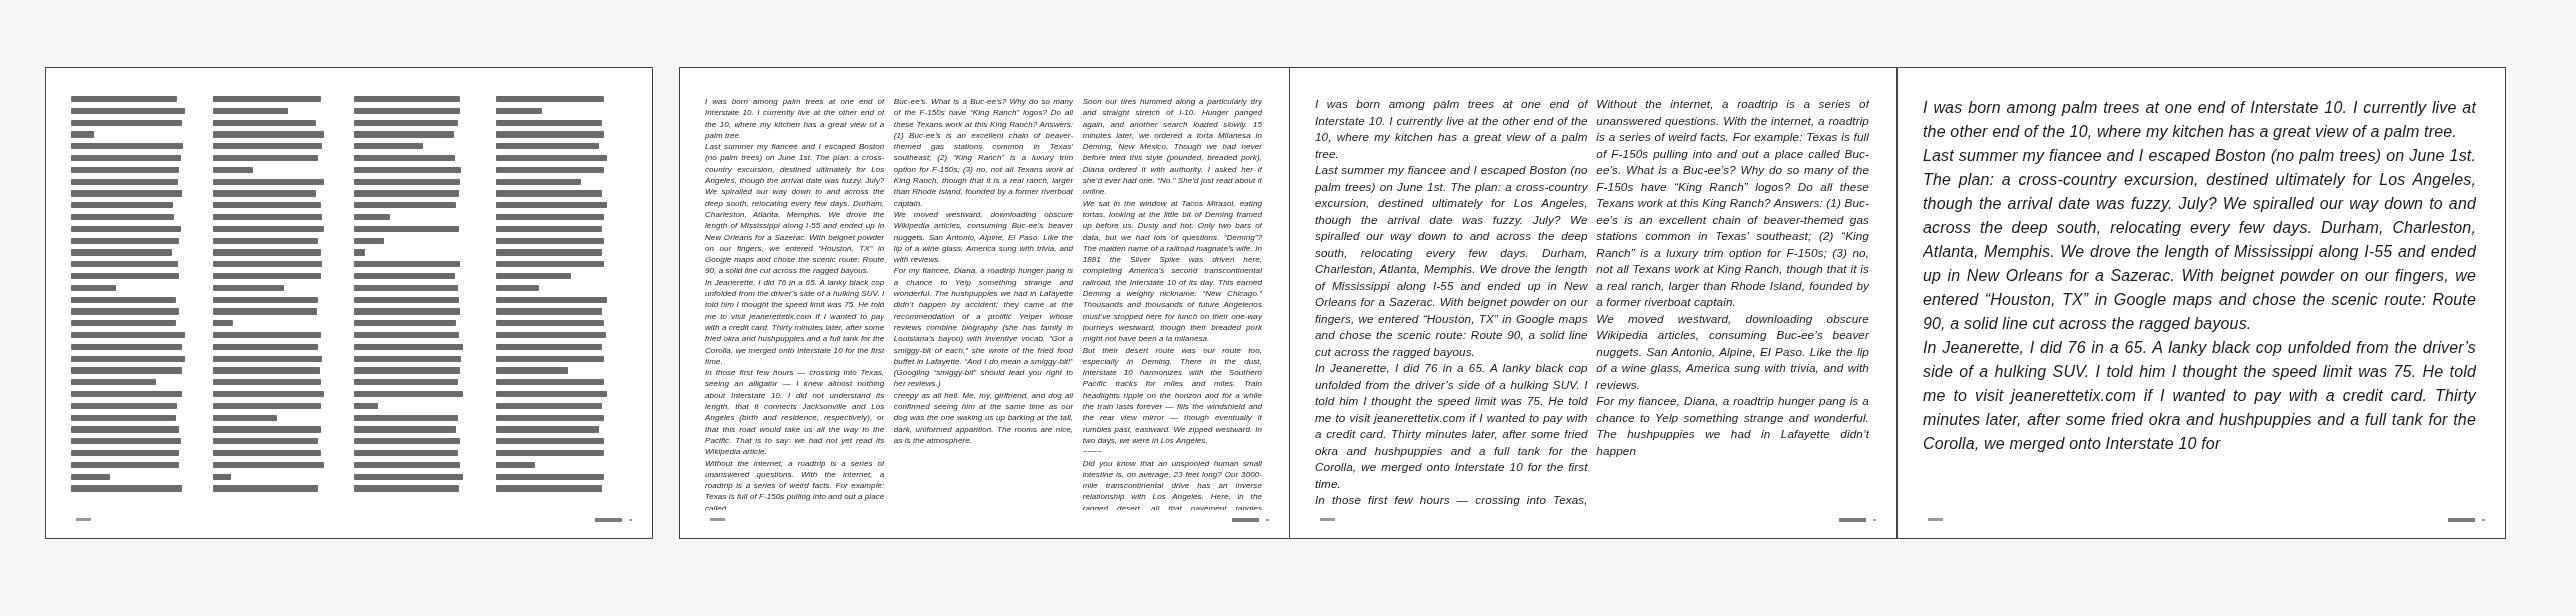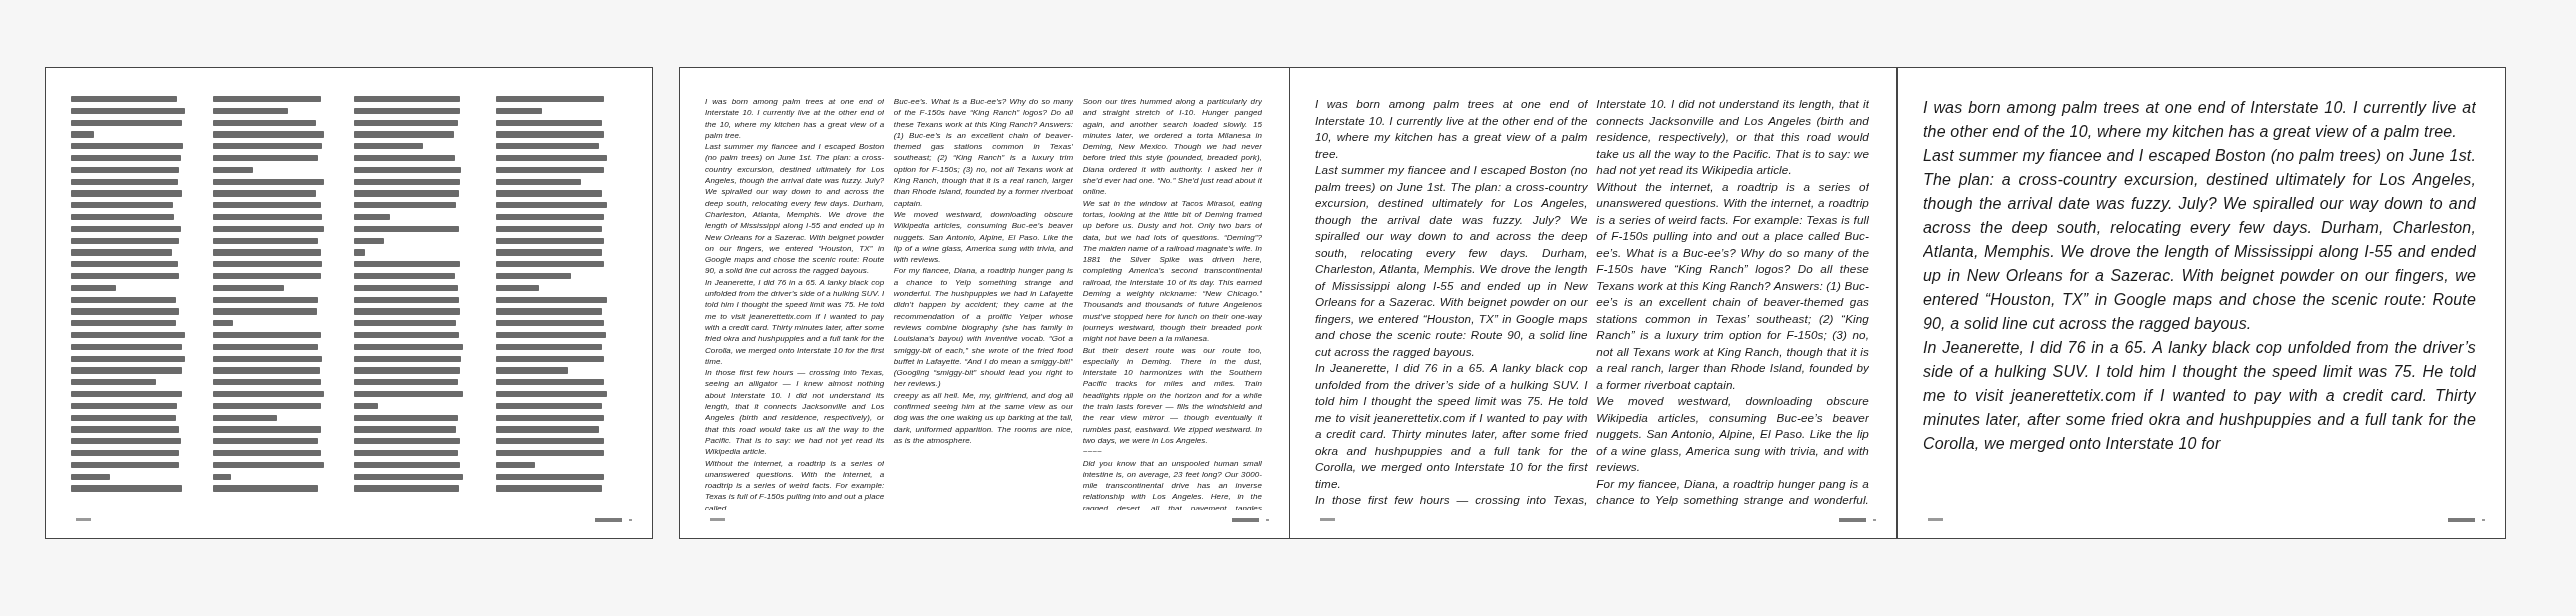--- a/index.html
+++ b/index.html
@@ -217,21 +217,21 @@
           <p>I was born among palm trees at one end of Interstate 10. I currently live at the other end of the 10, where my kitchen has a great view of a palm tree.</p>
           <p>Last summer my fiancee and I escaped Boston (no palm trees) on June 1st. The plan: a cross-country excursion, destined ultimately for Los Angeles, though the arrival date was fuzzy. July? We spiralled our way down to and across the deep south, relocating every few days. Durham, Charleston, Atlanta, Memphis. We drove the length of Mississippi along I-55 and ended up in New Orleans for a Sazerac. With beignet powder on our fingers, we entered “Houston, TX” in Google maps and chose the scenic route: Route 90, a solid line cut across the ragged bayous.</p>
           <p>In Jeanerette, I did 76 in a 65. A lanky black cop unfolded from the driver’s side of a hulking SUV. I told him I thought the speed limit was 75. He told me to visit jeanerettetix.com if I wanted to pay with a credit card. Thirty minutes later, after some fried okra and hushpuppies and a full tank for the Corolla, we merged onto Interstate 10 for the first time.</p>
           <p>In those first few hours — crossing into Texas, seeing an alligator — I knew almost nothing about Interstate 10. I did not understand its length, that it connects Jacksonville and Los Angeles (birth and residence, respectively), or that this road would take us all the way to the Pacific. That is to say: we had not yet read its Wikipedia article.</p>
           <p>Without the internet, a roadtrip is a series of unanswered questions. With the internet, a roadtrip is a series of weird facts. For example: Texas is full of F-150s pulling into and out a place called</p>
         </div>
       <div class="tcol">
           <p>Buc-ee’s. What is a Buc-ee’s? Why do so many of the F-150s have “King Ranch” logos? Do all these Texans work at this King Ranch? Answers: (1) Buc-ee’s is an excellent chain of beaver-themed gas stations common in Texas’ southeast; (2) “King Ranch” is a luxury trim option for F-150s; (3) no, not all Texans work at King Ranch, though that it is a real ranch, larger than Rhode Island, founded by a former riverboat captain.</p>
           <p>We moved westward, downloading obscure Wikipedia articles, consuming Buc-ee’s beaver nuggets. San Antonio, Alpine, El Paso. Like the lip of a wine glass, America sung with trivia, and with reviews.</p>
           <p>For my fiancee, Diana, a roadtrip hunger pang is a chance to Yelp something strange and wonderful. The hushpuppies we had in Lafayette didn’t happen by accident; they came at the recommendation of a prolific Yelper whose reviews combine biography (she has family in Louisiana’s bayou) with inventive vocab. “Got a smiggy-bit of each,” she wrote of the fried food buffet in Lafayette. “And I do mean a smiggy-bit!” (Googling “smiggy-bit” should lead you right to her reviews.)</p>
-          <p>creepy as all hell. Me, my, girlfriend, and dog all confirmed seeing him at the same view as our dog was the one waking us up barking at the tall, dark, uniformed apparition. The rooms are nice, as is the atmosphere.</p>
+          <p>creepy as all hell. Me, my, girlfriend, and dog all confirmed seeing him at the same time as our dog was the one waking us up barking at the tall, dark, uniformed apparition. The rooms are nice, as is the atmosphere.</p>
         </div>
       <div class="tcol">
           <p>Soon our tires hummed along a particularly dry and straight stretch of I-10. Hunger panged again, and another search loaded slowly. 15 minutes later, we ordered a torta Milanesa in Deming, New Mexico. Though we had never before tried this style (pounded, breaded pork), Diana ordered it with authority. I asked her if she’d ever had one. “No.” She’d just read about it online.</p>
           <p>We sat in the window at Tacos Mirasol, eating tortas, looking at the little bit of Deming framed up before us. Dusty and hot. Only two bars of data, but we had lots of questions. “Deming”? The maiden name of a railroad magnate’s wife. In 1881 the Silver Spike was driven here, completing America’s second transcontinental railroad, the Interstate 10 of its day. This earned Deming a weighty nickname: “New Chicago.” Thousands and thousands of future Angelenos must’ve stopped here for lunch on their one-way journeys westward, though their breaded pork might not have been a la milanesa.</p>
           <p>But their desert route was our route too, especially in Deming. There in the dust, Interstate 10 harmonizes with the Southern Pacific tracks for miles and miles. Train headlights ripple on the horizon and for a while the train lasts forever — fills the windshield and the rear view mirror — though eventually it rumbles past, eastward. We zipped westward. In two days, we were in Los Angeles.</p>
           <p>~~~~</p>
           <p>Did you know that an unspooled human small intestine is, on average, 23 feet long? Our 3000-mile transcontinental drive has an inverse relationship with Los Angeles. Here, in the ragged desert, all that pavement tangles together; all</p>
         </div>
     </div>
     <div class="footer">
@@ -243,21 +243,20 @@
 
   <section class="page p3 t-med">
     <div class="content">
       <div class="tcol">
           <p>I was born among palm trees at one end of Interstate 10. I currently live at the other end of the 10, where my kitchen has a great view of a palm tree.</p>
           <p>Last summer my fiancee and I escaped Boston (no palm trees) on June 1st. The plan: a cross-country excursion, destined ultimately for Los Angeles, though the arrival date was fuzzy. July? We spiralled our way down to and across the deep south, relocating every few days. Durham, Charleston, Atlanta, Memphis. We drove the length of Mississippi along I-55 and ended up in New Orleans for a Sazerac. With beignet powder on our fingers, we entered “Houston, TX” in Google maps and chose the scenic route: Route 90, a solid line cut across the ragged bayous.</p>
           <p>In Jeanerette, I did 76 in a 65. A lanky black cop unfolded from the driver’s side of a hulking SUV. I told him I thought the speed limit was 75. He told me to visit jeanerettetix.com if I wanted to pay with a credit card. Thirty minutes later, after some fried okra and hushpuppies and a full tank for the Corolla, we merged onto Interstate 10 for the first time.</p>
           <p>In those first few hours — crossing into Texas, seeing an alligator — I knew almost nothing about</p>
         </div>
       <div class="tcol">
-          <p>Interstate 10. I did not understand its length, that it connects Jacksonville and Los Angeles (birth and residence, respectively), or that this road would take us all the way to the Pacific. That is to say: we had not yet read its Wikipedia article.</p>
           <p>Without the internet, a roadtrip is a series of unanswered questions. With the internet, a roadtrip is a series of weird facts. For example: Texas is full of F-150s pulling into and out a place called Buc-ee’s. What is a Buc-ee’s? Why do so many of the F-150s have “King Ranch” logos? Do all these Texans work at this King Ranch? Answers: (1) Buc-ee’s is an excellent chain of beaver-themed gas stations common in Texas’ southeast; (2) “King Ranch” is a luxury trim option for F-150s; (3) no, not all Texans work at King Ranch, though that it is a real ranch, larger than Rhode Island, founded by a former riverboat captain.</p>
           <p>We moved westward, downloading obscure Wikipedia articles, consuming Buc-ee’s beaver nuggets. San Antonio, Alpine, El Paso. Like the lip of a wine glass, America sung with trivia, and with reviews.</p>
           <p>For my fiancee, Diana, a roadtrip hunger pang is a chance to Yelp something strange and wonderful. The hushpuppies we had in Lafayette didn’t happen</p>
         </div>
     </div>
     <div class="footer">
       <div class="f-left"></div>
       <div class="f-right"></div>
       <div class="f-dot"></div>
     </div>

